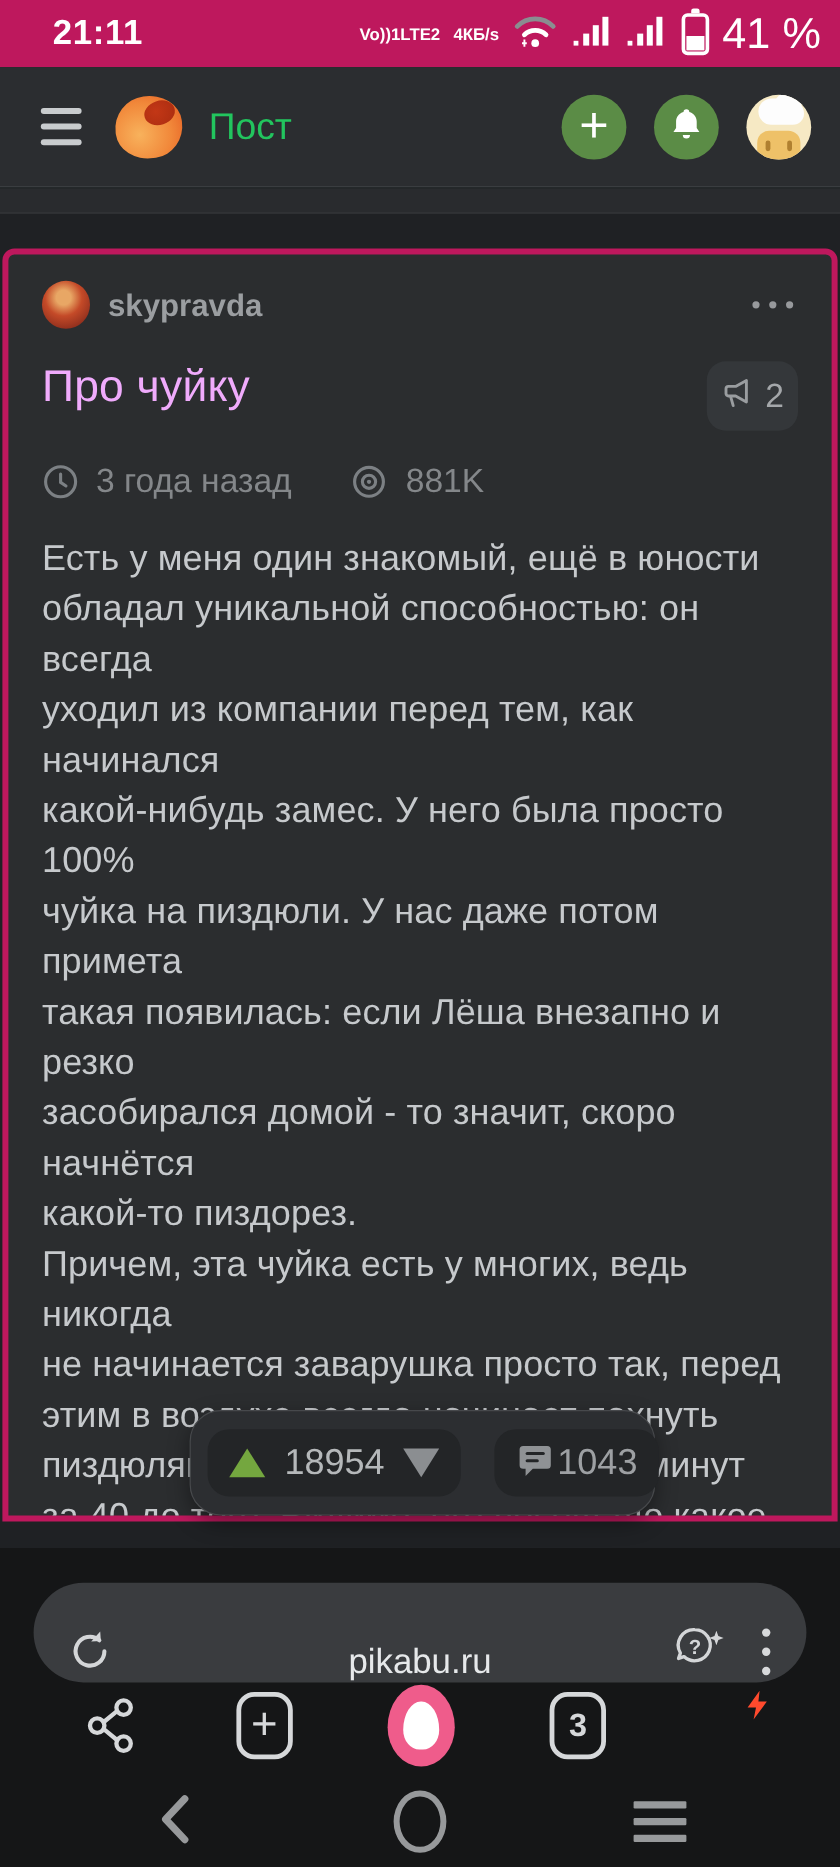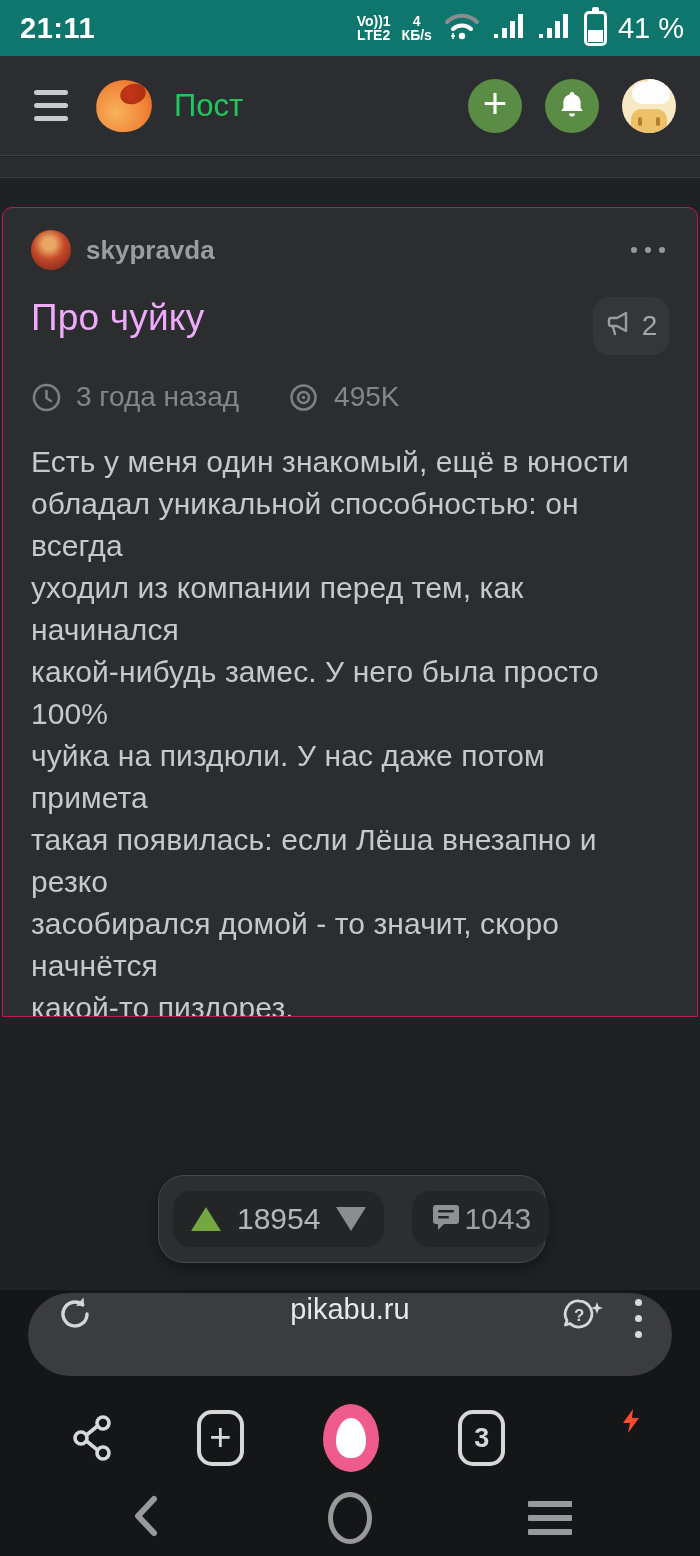--- a/index.html
+++ b/index.html
@@ -3,29 +3,29 @@
 <meta charset="utf-8">
 <style>
   * { margin:0; padding:0; box-sizing:border-box; }
   html,body { background:#000; }
   .screen {
     position:relative; width:700px; height:1556px; overflow:hidden;
     background:#1f2124; font-family:"Liberation Sans", sans-serif;
     -webkit-font-smoothing:antialiased;
   }
   
-  .status-bar{position:absolute;top:0;left:0;width:700px;height:56px;background:#0f766e;
-    display:flex;align-items:center;justify-content:space-between;padding:0 16px 0 20px;color:#fff;}
+  .status-bar{position:absolute;top:0;left:0;width:700px;height:56px;background:#be185d;
+    display:flex;align-items:center;justify-content:space-between;padding:0 16px 0 44px;color:#fff;}
   .sb-time{font-size:29px;font-weight:700;letter-spacing:.5px;}
   .sb-right{display:flex;align-items:center;gap:11px;}
-  .sb-stack{display:flex;flex-direction:column;align-items:center;line-height:14px;font-size:14px;font-weight:700;}
+  .sb-stack{display:flex;flex-direction:row;align-items:center;line-height:14px;font-size:14px;font-weight:700;}
   .sb-batt{position:relative;width:23px;height:35px;border:3px solid #fff;border-radius:5px;margin-left:2px;}
   .sb-batt::before{content:"";position:absolute;top:-7px;left:5px;width:7px;height:4px;background:#fff;border-radius:2px 2px 0 0;}
   .sb-batt-fill{position:absolute;bottom:1px;left:1px;right:1px;height:40%;background:#fff;}
-  .sb-pct{font-size:29px;font-weight:400;}
+  .sb-pct{font-size:36px;font-weight:400;}
   
   .app-header{position:absolute;top:56px;left:0;width:700px;height:100px;background:#2b2d30;
     border-bottom:1px solid #3a3d40;display:flex;align-items:center;padding:0 24px;}
   .burger{width:34px;display:flex;flex-direction:column;gap:8px;margin-left:10px;cursor:pointer;}
   .burger span{display:block;height:5px;border-radius:3px;background:#c9ccce;}
   .logo{position:relative;width:56px;height:52px;margin-left:28px;}
   .logo-body{position:absolute;inset:0;background:radial-gradient(circle at 35% 60%, #f8b25c 0%, #f1883a 55%, #e4571f 100%);
     border-radius:58% 62% 55% 60%/62% 55% 62% 55%;transform:rotate(-8deg);}
   .logo-hole{position:absolute;top:4px;right:6px;width:26px;height:20px;background:radial-gradient(circle at 40% 40%, #c33716, #a92c10);
     border-radius:50%;transform:rotate(-18deg);}
@@ -35,22 +35,22 @@
   .hbtn .plus{color:#fff;font-size:42px;font-weight:300;line-height:0;margin-top:-4px;}
   .hdr-avatar{position:relative;width:54px;height:54px;border-radius:50%;background:#f6e9c4;overflow:hidden;cursor:pointer;}
   .hat{position:absolute;top:3px;left:10px;width:38px;height:22px;background:#fdfdfd;border-radius:12px 14px 10px 12px;}
   .hat2{position:absolute;top:-2px;left:24px;width:22px;height:18px;background:#fdfdfd;border-radius:50%;}
   .face{position:absolute;bottom:-6px;left:9px;width:36px;height:30px;background:#eec168;border-radius:10px 10px 0 0;}
   .face::before,.face::after{content:"";position:absolute;top:8px;width:4px;height:9px;background:#b08030;border-radius:2px;}
   .face::before{left:7px;} .face::after{right:7px;}
   
   .sub-strip{position:absolute;top:157px;left:0;width:700px;height:21px;background:#292b2e;border-bottom:1px solid #36383b;}
   
-  .post-card{position:absolute;top:207px;left:2px;width:696px;height:810px;background:#2b2d2f;
-    border:1px solid #be185d;border-radius:10px 10px 0 0;padding:22px 28px 0 28px;overflow:hidden;}
+  .post-card{position:absolute;top:207px;left:2px;width:696px;height:1061px;background:#2b2d2f;
+    border:5px solid #be185d;border-radius:10px 10px 0 0;padding:22px 28px 0 28px;overflow:hidden;}
   .post-head{display:flex;align-items:center;}
   .post-avatar{width:40px;height:40px;border-radius:50%;
     background:radial-gradient(circle at 45% 35%, #e8a765 18%, #c44a28 45%, #6e1d16 100%);cursor:pointer;}
   .post-author{margin-left:15px;font-size:26px;font-weight:700;color:#9b9ea1;cursor:pointer;}
   .post-menu{margin-left:auto;display:flex;gap:8px;padding:10px 4px;cursor:pointer;}
   .post-menu i{width:6px;height:6px;border-radius:50%;background:#97999c;}
   .title-row{margin-top:27px;display:flex;align-items:flex-start;}
   .post-title{font-size:37px;font-weight:500;color:#f0abfc;letter-spacing:.2px;}
   .repost-badge{margin-left:auto;min-width:76px;height:58px;background:#34373a;border-radius:16px;
     display:flex;align-items:center;justify-content:center;gap:9px;color:#a4a7aa;cursor:pointer;}
@@ -65,22 +65,22 @@
     display:flex;align-items:center;padding:0 14px;}
   .vote-pill{height:56px;background:#232527;border-radius:18px;display:flex;align-items:center;padding:0 18px;gap:16px;}
   .tri-up{width:0;height:0;border-left:15px solid transparent;border-right:15px solid transparent;border-bottom:24px solid #74a73f;cursor:pointer;}
   .tri-down{width:0;height:0;border-left:15px solid transparent;border-right:15px solid transparent;border-top:24px solid #8b8e91;cursor:pointer;}
   .vote-num{font-size:30px;color:#b5b8ba;}
   .vote-div{width:2px;height:44px;background:#4a4d50;margin:0 14px;}
   .cmt-pill{height:56px;background:#232527;border-radius:18px;display:flex;align-items:center;padding:0 18px;gap:2px;cursor:pointer;justify-content:center;}
   .cmt-num{font-size:30px;color:#9da0a3;}
   
   .bottom{position:absolute;top:1290px;left:0;width:700px;height:266px;background:#151617;}
-  .addr-bar{position:absolute;top:3px;left:28px;width:644px;height:83px;background:#3a3c3f;border-radius:42px;
-    display:flex;align-items:flex-start;padding:0 26px;}
+  .addr-bar{position:absolute;top:29px;left:28px;width:644px;height:83px;background:#3a3c3f;border-radius:42px;
+    display:flex;align-items:flex-end;padding:0 26px;}
   .addr-url{position:absolute;left:0;right:0;text-align:center;font-size:29px;color:#e6e8ea;pointer-events:none;}
   .addr-right{margin-left:auto;display:flex;align-items:center;gap:26px;z-index:1;}
   .vdots{display:flex;flex-direction:column;gap:9px;padding:6px 4px;cursor:pointer;}
   .vdots i{width:7px;height:7px;border-radius:50%;background:#d7d9db;}
   .toolbar{position:absolute;top:108px;left:0;width:700px;height:80px;display:flex;align-items:center;justify-content:space-around;padding:0 30px;}
   .tb-item{display:flex;align-items:center;justify-content:center;cursor:pointer;}
   .box-btn{width:47px;height:56px;border:4px solid #d6d8da;border-radius:15px;display:flex;align-items:center;justify-content:center;color:#d6d8da;}
   .box-btn .bplus{font-size:38px;font-weight:300;line-height:0;margin-top:-3px;}
   .box-btn .bnum{font-size:27px;font-weight:700;}
   .egg-btn{width:56px;height:68px;background:#ef5c8b;border-radius:50%/52% 52% 48% 48%;display:flex;align-items:center;justify-content:center;}
@@ -208,21 +208,21 @@
       </span>
       <span>3 года назад</span>
       <span class="meta-views">
         <span class="ic">
           <svg width="33" height="31" viewBox="0 0 33 31">
             <circle cx="16.5" cy="15.5" r="12" fill="none" stroke="#7c8084" stroke-width="2.6"></circle>
             <circle cx="16.5" cy="15.5" r="5.5" fill="none" stroke="#7c8084" stroke-width="2.6"></circle>
             <circle cx="16.5" cy="15.5" r="1.8" fill="#7c8084"></circle>
           </svg>
         </span>
-        <span>495K</span>
+        <span>881K</span>
       </span>
     </div>
 
     <div class="post-body">Есть у меня один знакомый, ещё в юности
 обладал уникальной способностью: он всегда
 уходил из компании перед тем, как начинался
 какой-нибудь замес. У него была просто 100%
 чуйка на пиздюли. У нас даже потом примета
 такая появилась: если Лёша внезапно и резко
 засобирался домой - то значит, скоро начнётся

